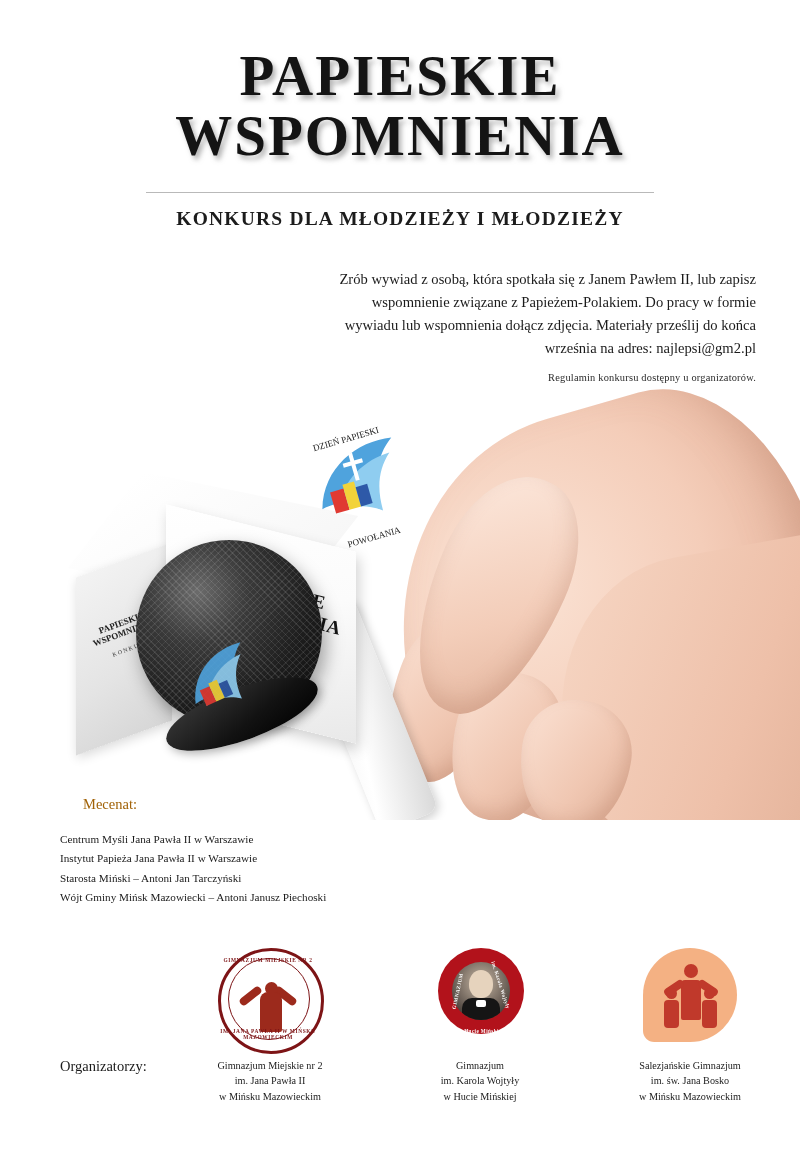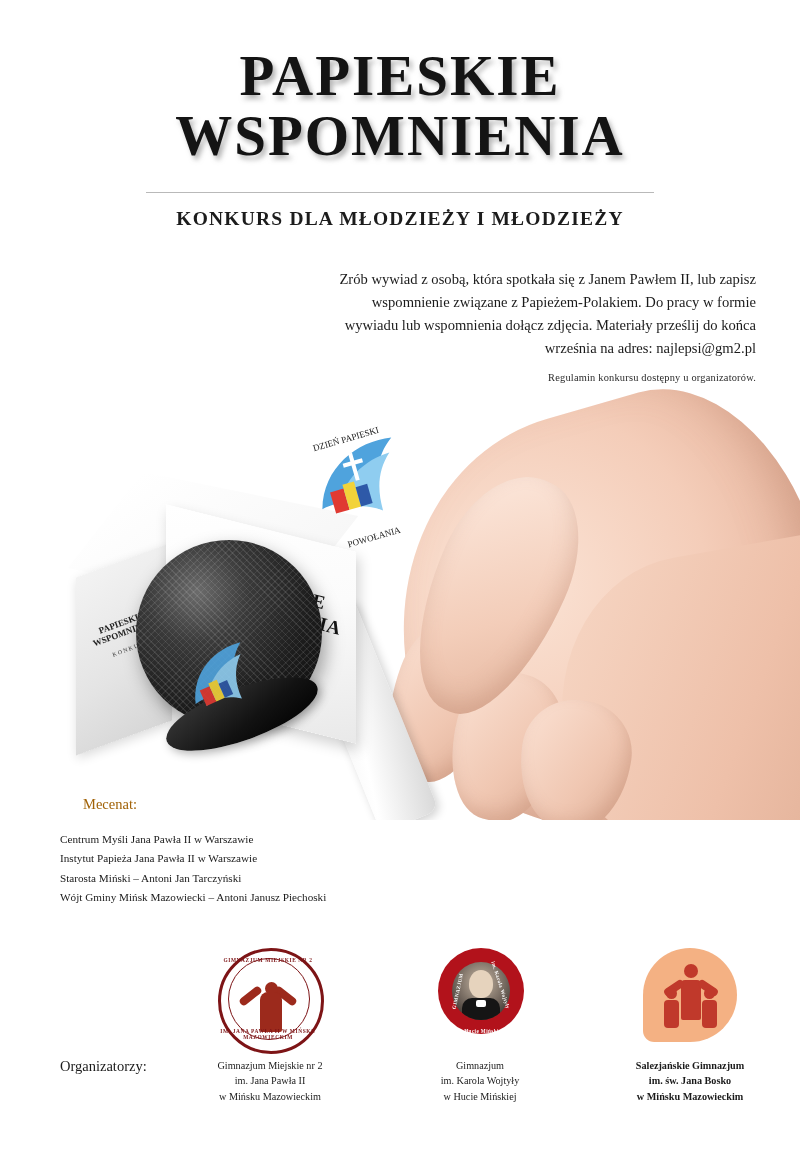--- a/index.html
+++ b/index.html
@@ -580,21 +580,21 @@
 
         <div class="logo3-head" style="left:49px; top:16px; width:14px; height:14px;"></div>
         <div class="logo3-adult" style="left:46px; top:32px; width:20px; height:40px; border-radius:4px 4px 2px 2px;"></div>
         <div class="logo3-adult" style="left:28px; top:36px; width:22px; height:8px; transform:rotate(-34deg);"></div>
         <div class="logo3-adult" style="left:62px; top:36px; width:22px; height:8px; transform:rotate(34deg);"></div>
         <div class="logo3-head" style="left:31px; top:40px; width:11px; height:11px;"></div>
         <div class="logo3-adult" style="left:29px; top:52px; width:15px; height:28px;"></div>
         <div class="logo3-head" style="left:69px; top:40px; width:11px; height:11px;"></div>
         <div class="logo3-adult" style="left:67px; top:52px; width:15px; height:28px;"></div>
       </div>
-      <div class="org-caption" style="white-space: pre-line; font-weight: bold;">Salezjańskie Gimnazjum
+      <div class="org-caption" style="white-space: pre-line;">Salezjańskie Gimnazjum
 im. św. Jana Bosko
 w Mińsku Mazowieckim</div>
     </div>
 
   </div>
 
   <div class="footer-gap"></div>
 </div>
 
 </body></html>

